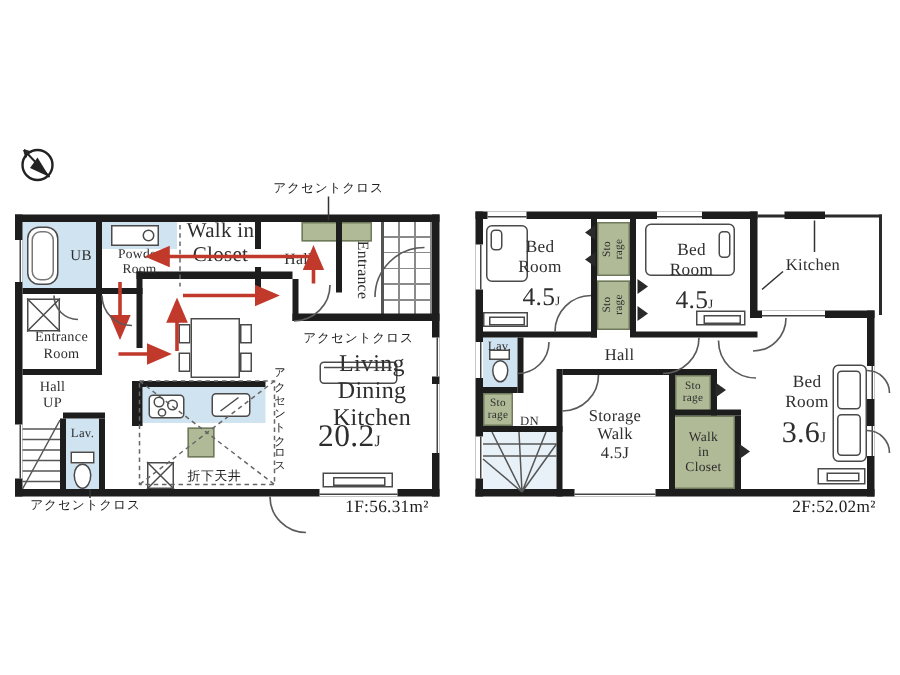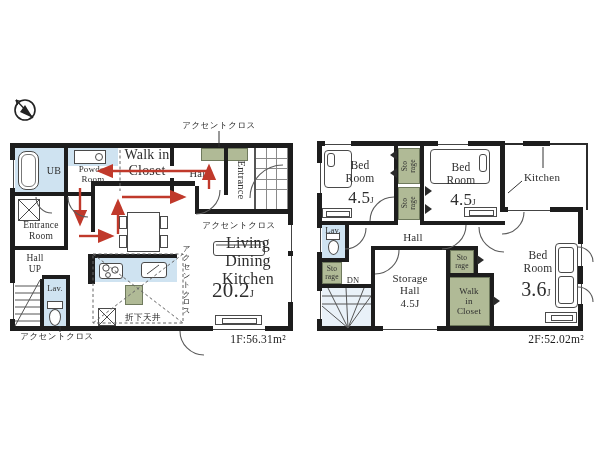--- a/index.html
+++ b/index.html
@@ -190,21 +190,21 @@
   <div class="lbl rot-90" style="left:409px;top:166px;font-size:7.5px">Sto
 rage</div>
   <div class="lbl rot-90" style="left:409px;top:203px;font-size:7.5px">Sto
 rage</div>
   <div class="lbl" style="left:332px;top:273px;font-size:7.5px">Sto
 rage</div>
   <div class="lbl" style="left:462px;top:262px;font-size:7.5px">Sto
 rage</div>
   <div class="lbl" style="left:353px;top:281px;font-size:8.5px">DN</div>
   <div class="lbl" style="left:410px;top:290px;font-size:11px">Storage
-Hall
+Walk
 4.5J</div>
   <div class="lbl" style="left:469px;top:301px;font-size:9px">Walk
 in
 Closet</div>
   <div class="lbl" style="left:556px;top:339px;font-size:11.5px;color:#1c1c1c">2F:52.02m²</div>
 
   <svg class="overlay" width="600" height="450">
     <defs>
       <marker id="ah" markerWidth="8" markerHeight="8" refX="5.5" refY="3" orient="auto">
         <path d="M0,0 L7,3 L0,6 Z" fill="#c0392b"></path>

